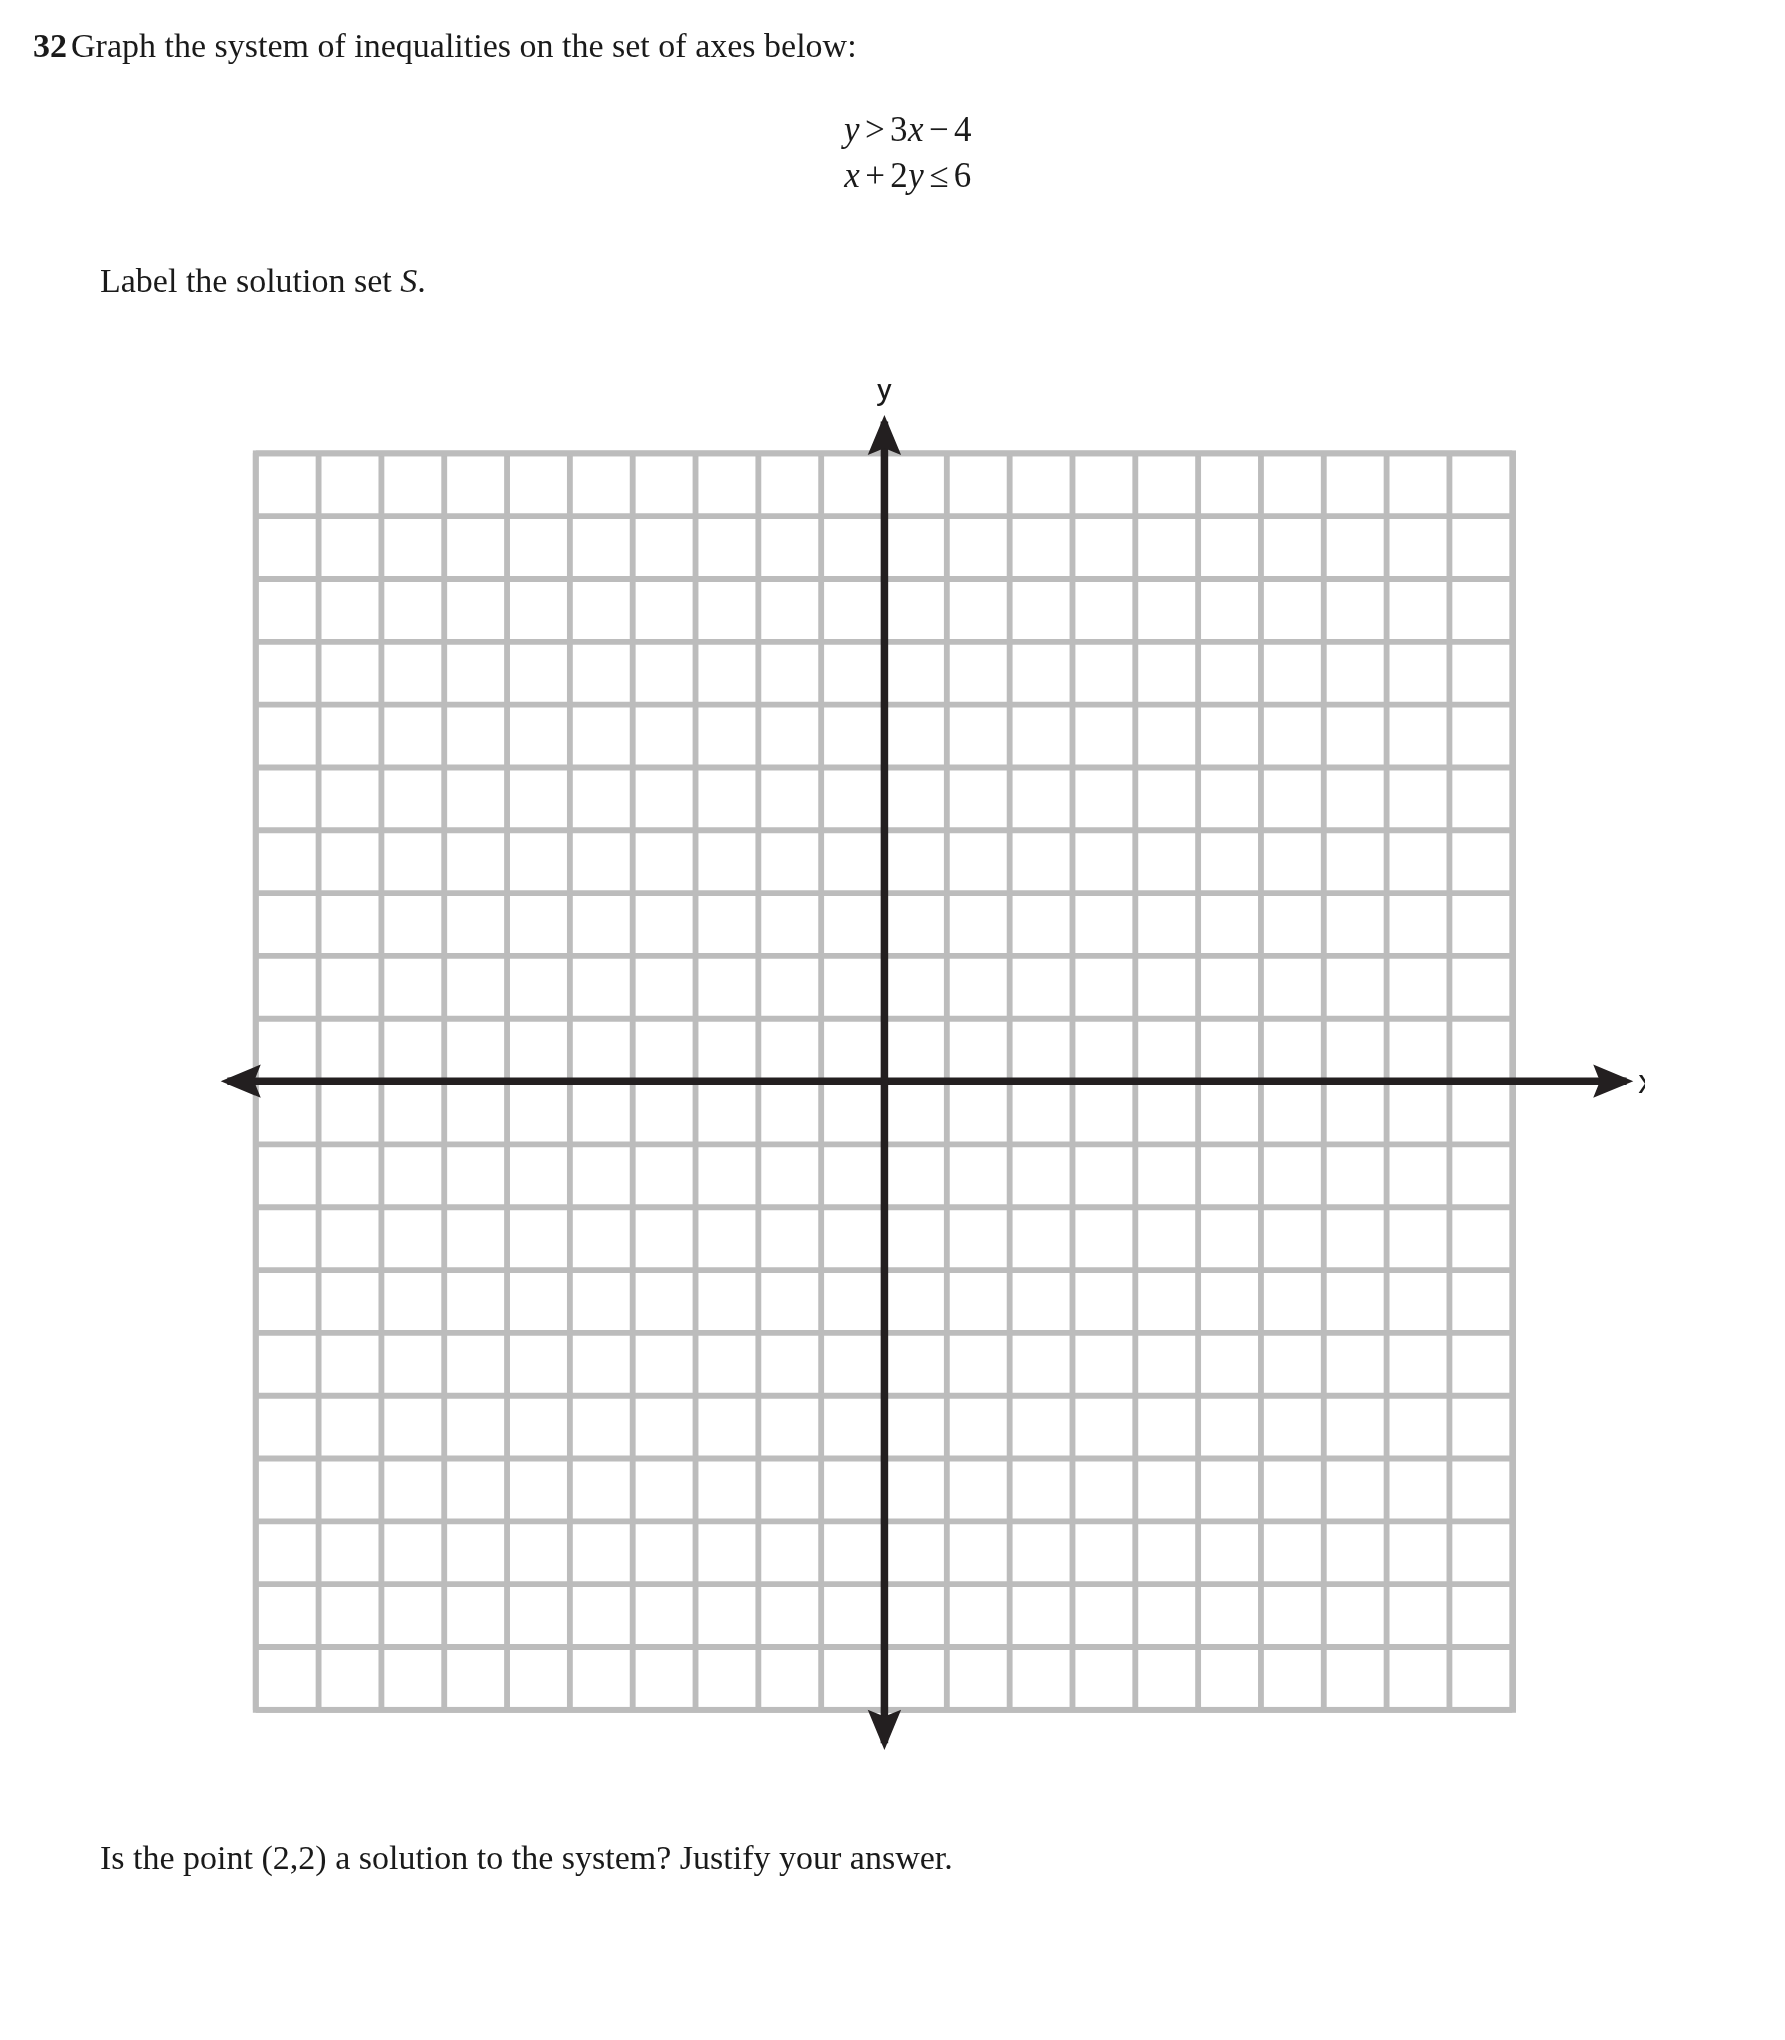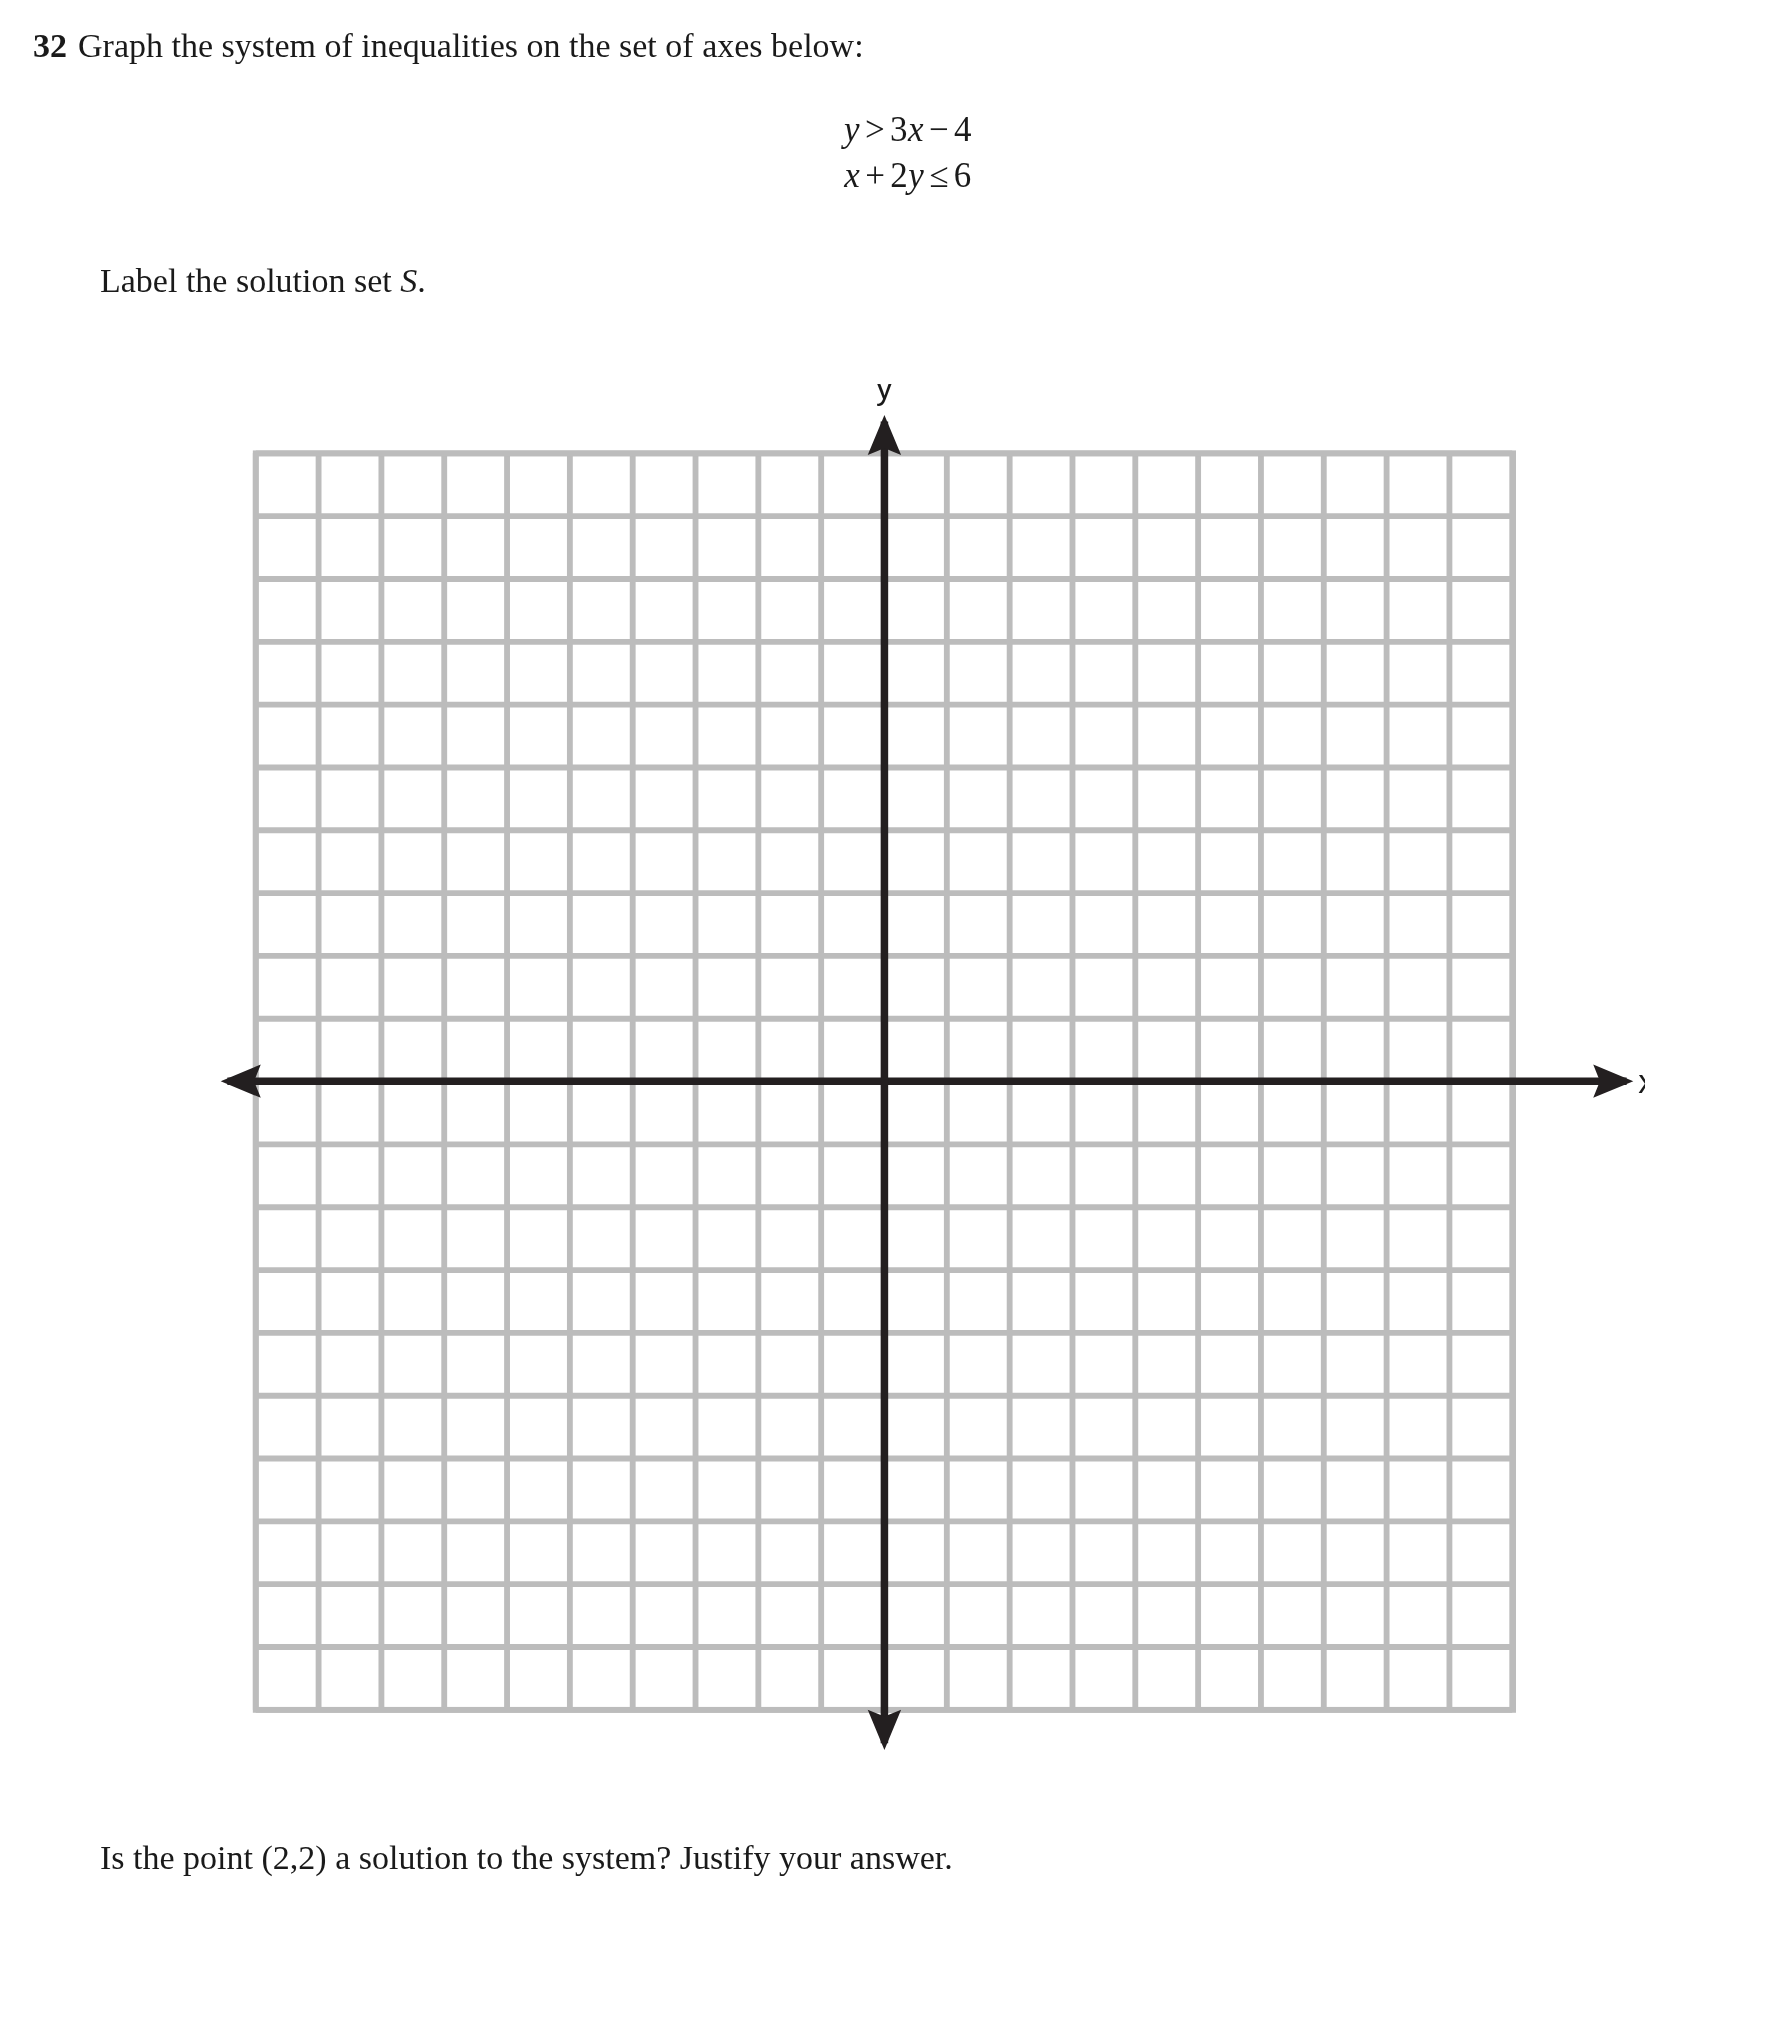--- a/index.html
+++ b/index.html
@@ -17,21 +17,21 @@
   }
 
   
   #question-header {
     position: absolute;
     left: 33px;
     top: 25px;
     width: 1720px;
     display: flex;
     align-items: flex-start;
-    gap: 11px;
+    gap: 4px;
   }
   #question-number {
     font-family: "Liberation Serif", serif;
     font-weight: bold;
     font-size: 34px;
     line-height: 1.25;
     white-space: nowrap;
   }
   #question-prompt {
     font-family: "Liberation Serif", serif;

